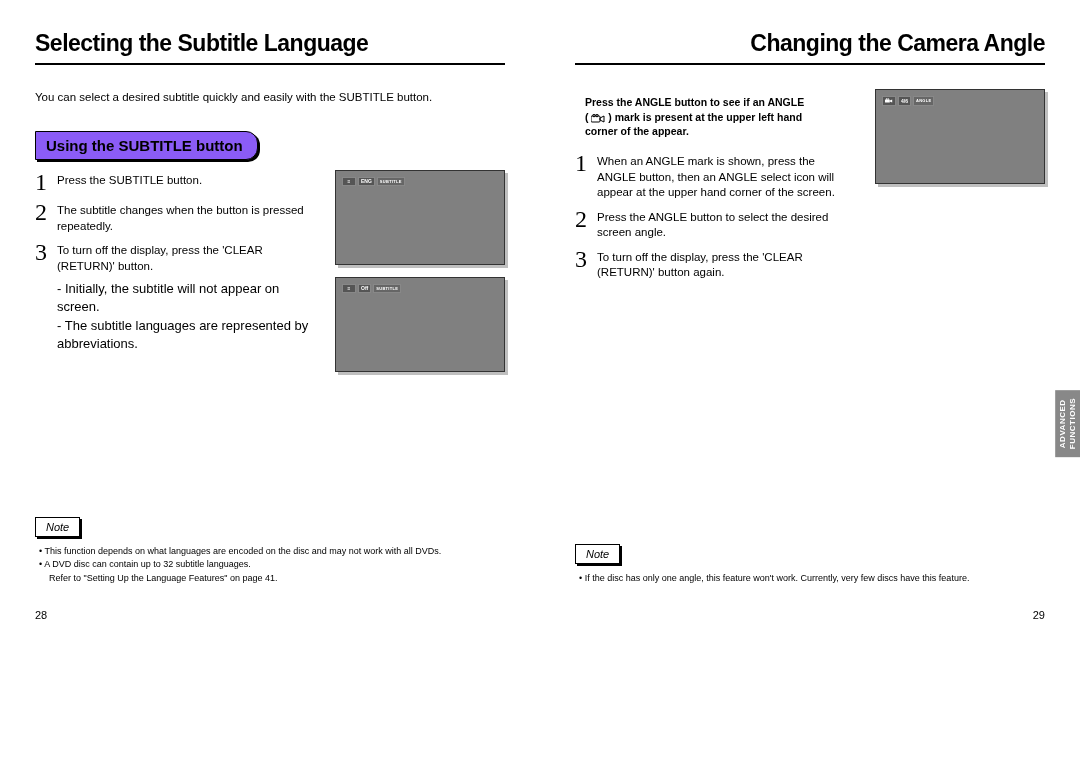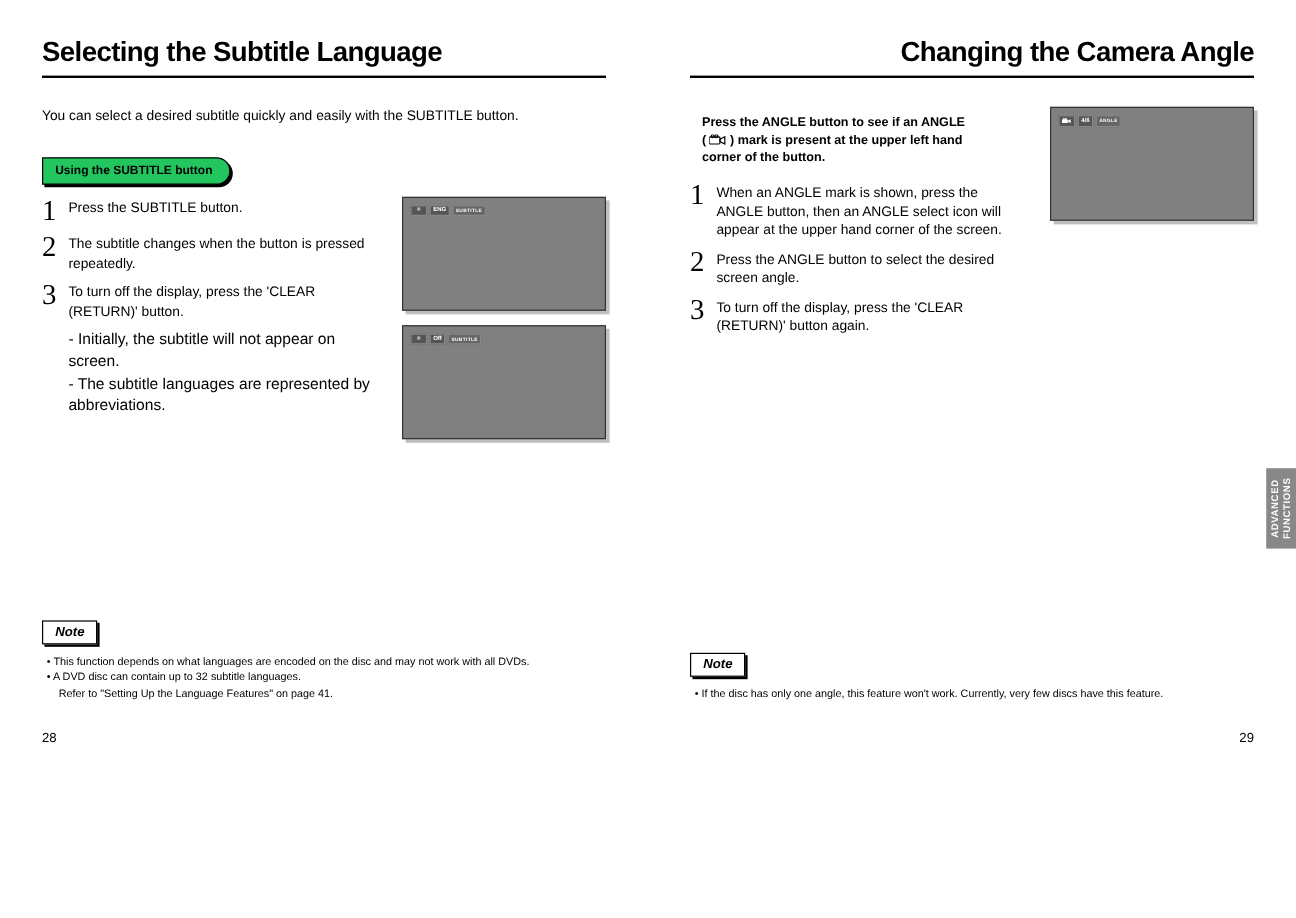--- a/index.html
+++ b/index.html
@@ -39,28 +39,28 @@
     border-top: 2px solid #000;
     margin: 0 0 24px 0;
   }
   .intro {
     font-size: 11.5px;
     line-height: 1.4;
     margin: 0 0 26px 0;
   }
   .section-tab {
     display: inline-block;
-    font-size: 10px;
+    font-size: 15px;
     font-weight: bold;
     padding: 5px 14px 5px 10px;
     border: 1px solid #000;
     border-radius: 0 12px 12px 0;
     box-shadow: 2px 2px 0 #000;
     margin-bottom: 10px;
-    background: #22c55e;
+    background: #8b5cf6;
   }
   .content-row {
     display: flex;
     gap: 20px;
   }
   .steps-col {
     flex: 1;
   }
   .step {
     display: flex;
@@ -141,21 +141,21 @@
   }
   .note-row {
     position: absolute;
     bottom: 56px;
     left: 35px;
     right: 35px;
   }
   .note-tab {
     display: inline-block;
     font-size: 11px;
-    font-weight: bold;
+    font-weight: normal;
     font-style: italic;
     padding: 3px 10px;
     border: 1px solid #000;
     box-shadow: 2px 2px 0 #000;
     background: #fff;
     margin-bottom: 8px;
   }
   .note-list {
     font-size: 9px;
     line-height: 1.5;
@@ -262,21 +262,21 @@
       <div class="steps-col">
 
         <div class="bold-instr">
           <span>Press the ANGLE button to see if an ANGLE</span><br>
           <span>( </span><span class="camicon"><svg viewBox="0 0 14 10" width="14" height="10">
                 <rect x="0" y="2" width="9" height="6" rx="1" fill="none" stroke="#000" stroke-width="1"></rect>
                 <path d="M9 4 L13 2 L13 8 L9 6 Z" fill="none" stroke="#000" stroke-width="1"></path>
                 <circle cx="3" cy="1.5" r="1.3" fill="none" stroke="#000" stroke-width="1"></circle>
                 <circle cx="6" cy="1.5" r="1.3" fill="none" stroke="#000" stroke-width="1"></circle>
               </svg></span><span> ) mark is present at the upper left hand</span><br>
-          <span>corner of the button.</span>
+          <span>corner of the appear.</span>
         </div>
 
         <div class="step">
           <span class="step-num">1</span>
           <span class="step-text">When an ANGLE mark is shown, press the ANGLE button, then an ANGLE select icon will appear at the upper hand corner of the screen.</span>
         </div>
         <div class="step">
           <span class="step-num">2</span>
           <span class="step-text">Press the ANGLE button to select the desired screen angle.</span>
         </div>

